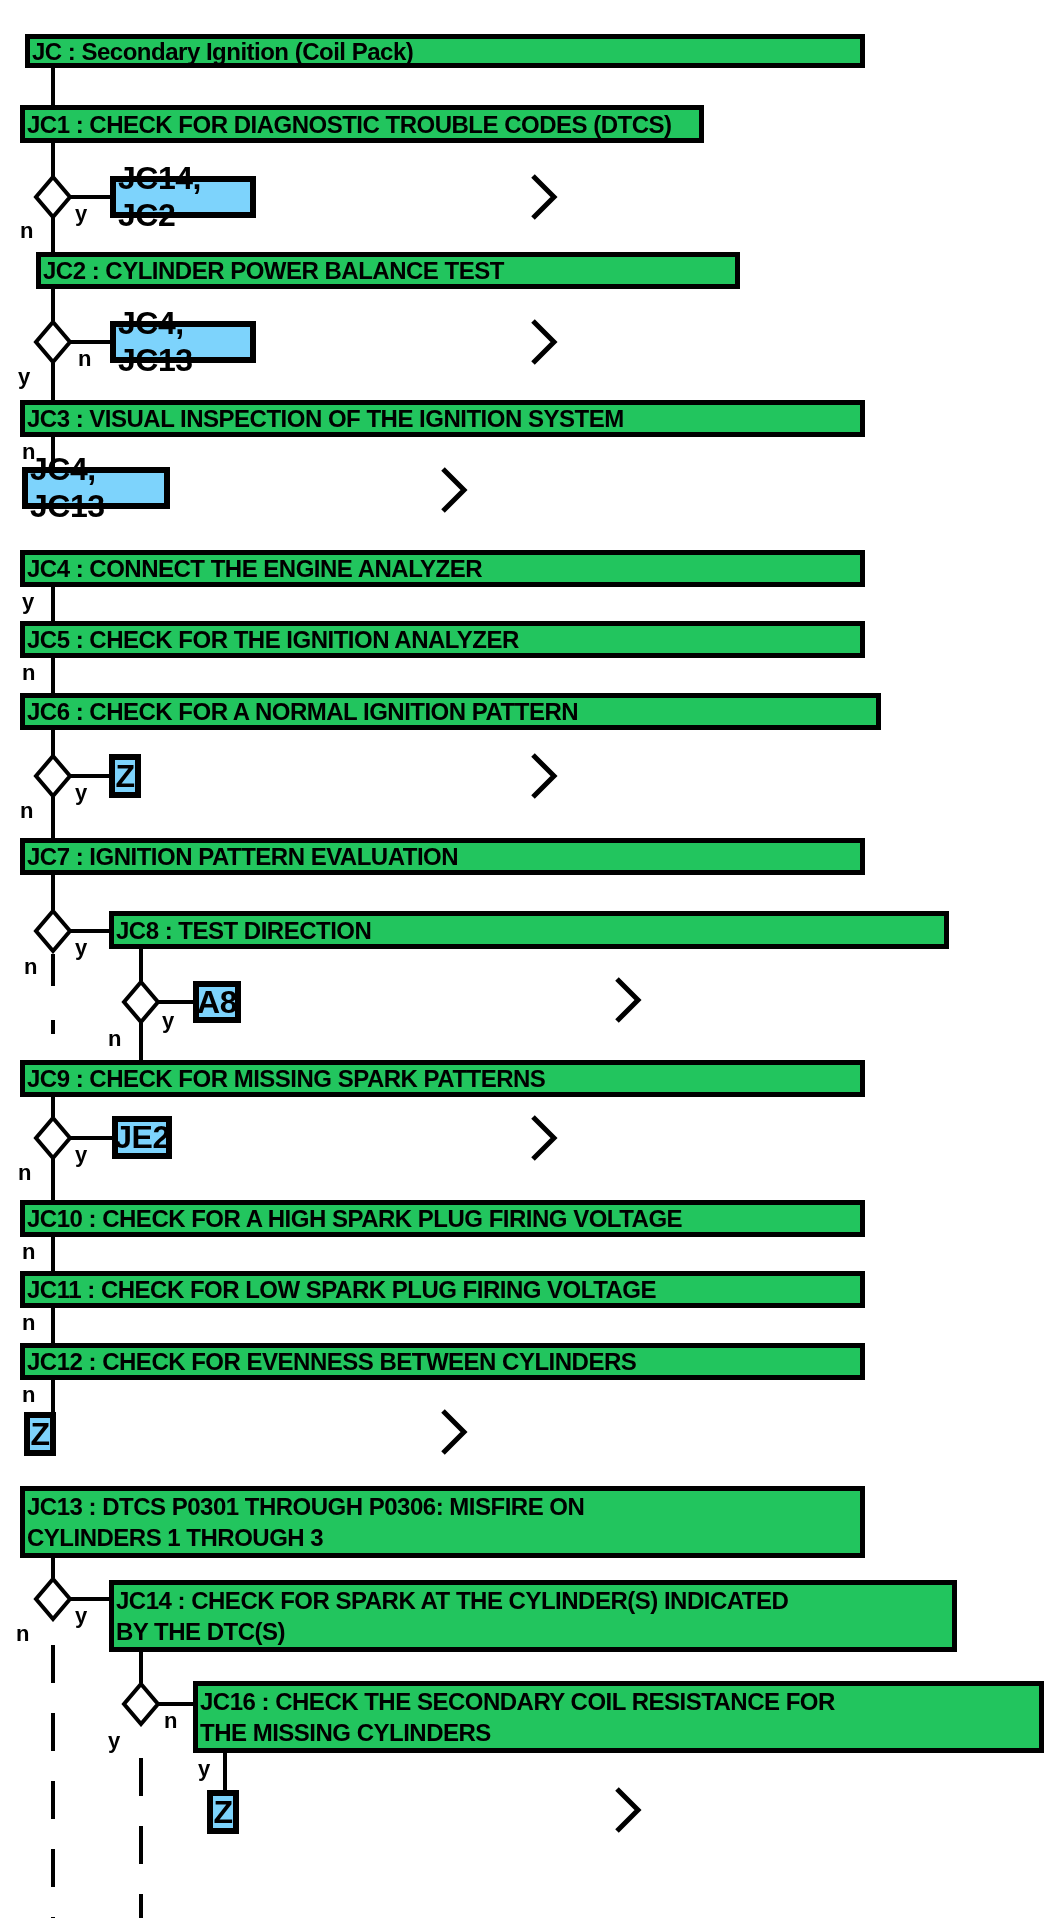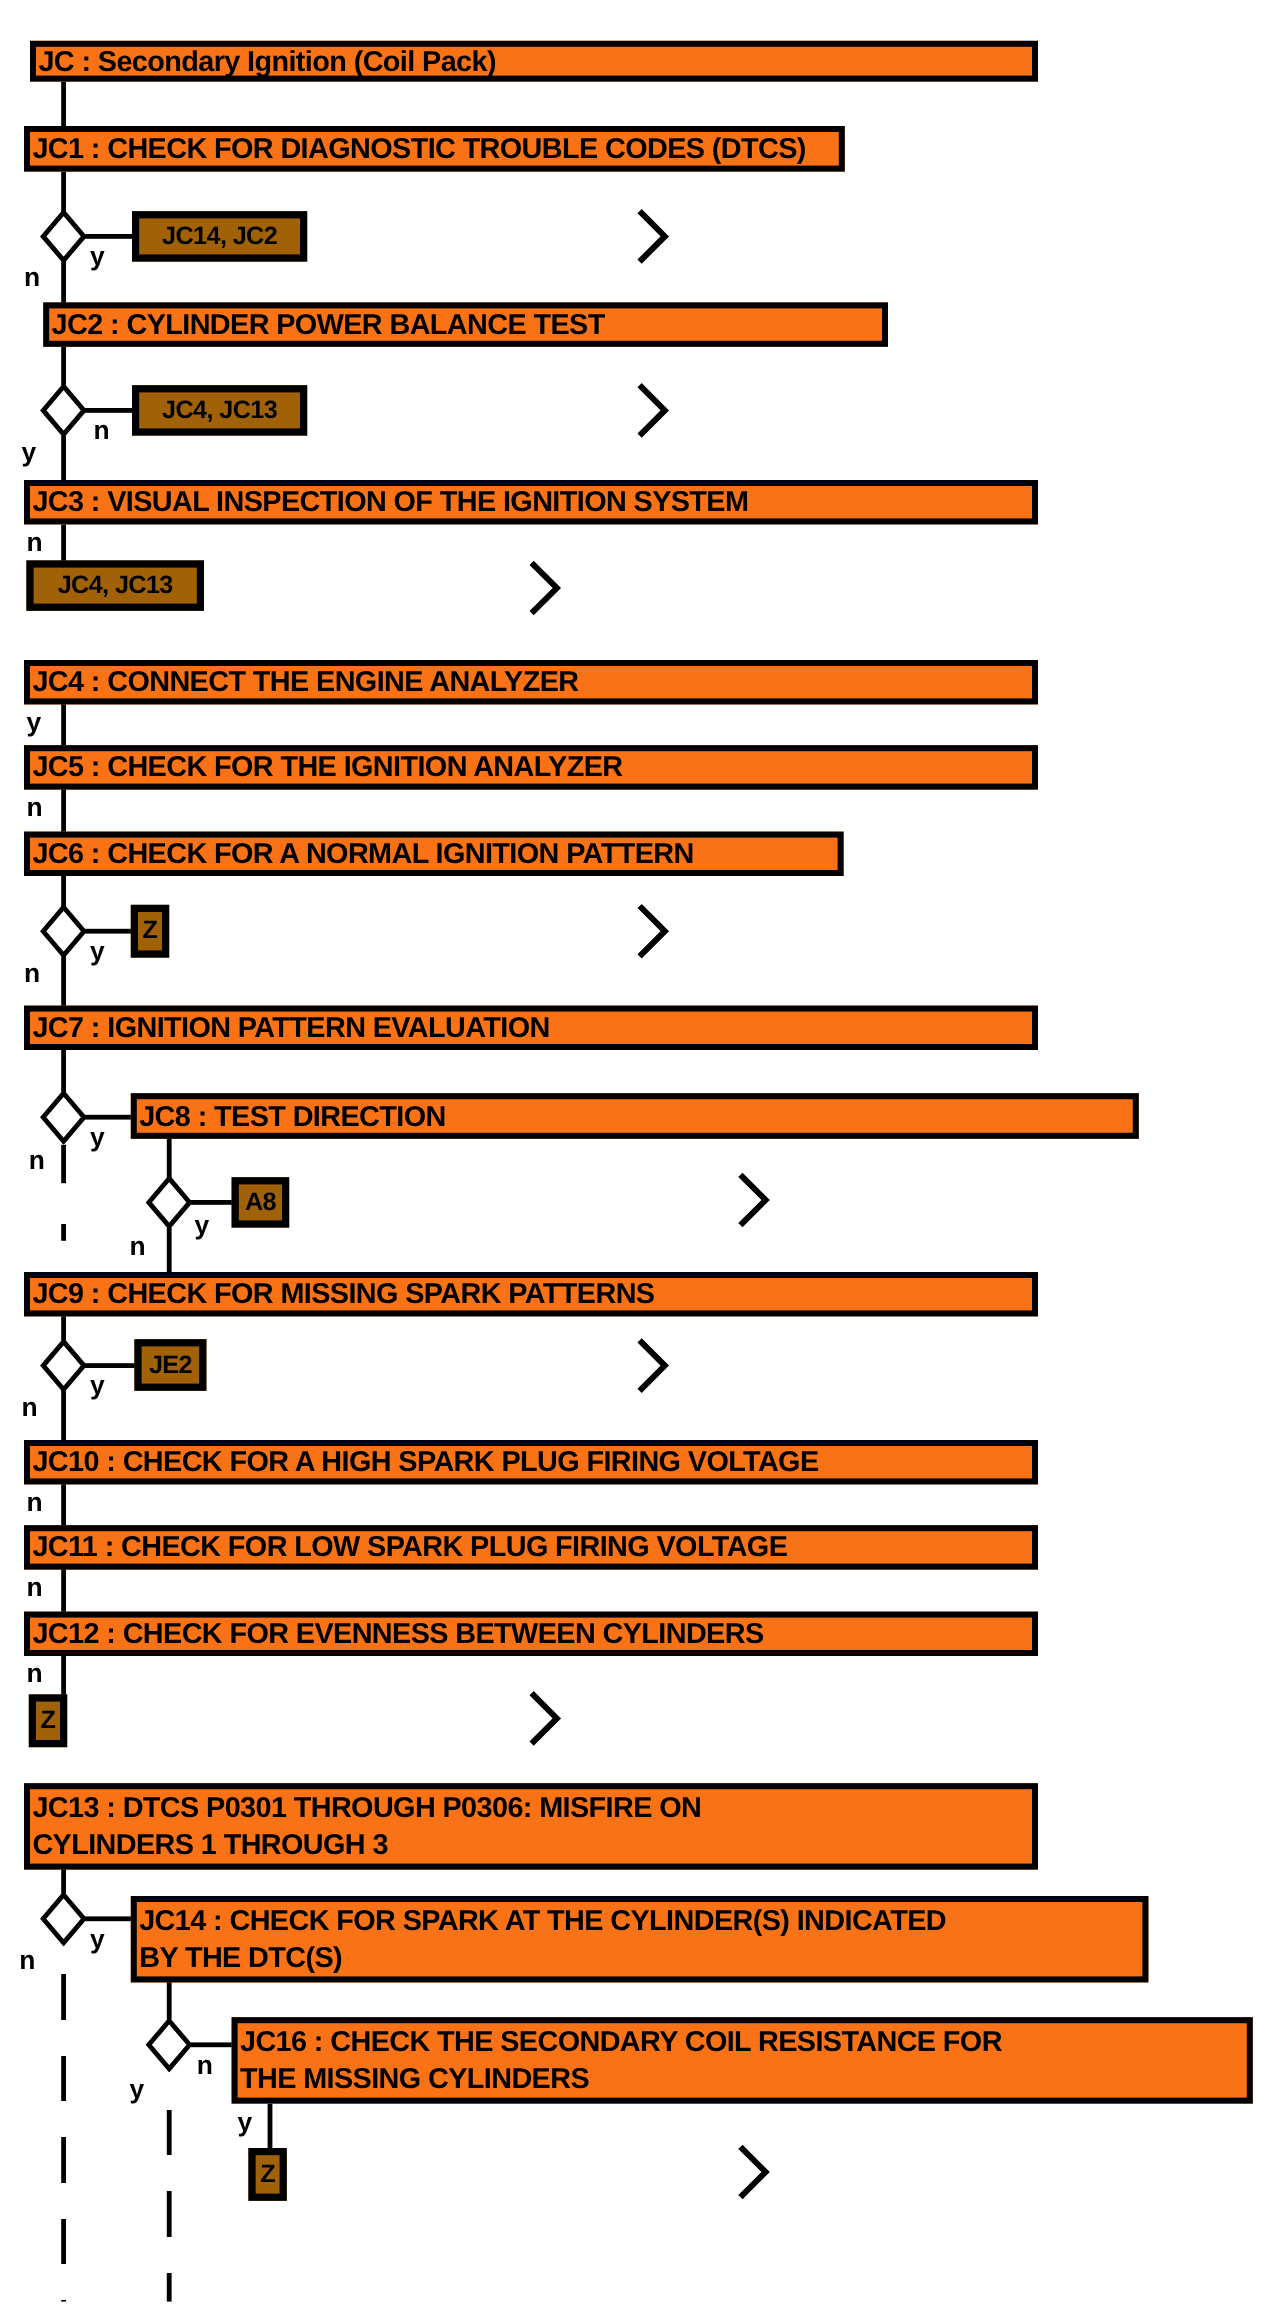--- a/index.html
+++ b/index.html
@@ -1,24 +1,24 @@
 <!DOCTYPE html>
 <html><head>
 <meta charset="utf-8">
 <style>
   html,body{margin:0;padding:0;background:#fff;}
   body{width:1056px;height:1922px;position:relative;overflow:hidden;
        font-family:"Liberation Sans",sans-serif;font-weight:bold;color:#000;}
   .stage{position:absolute;left:0;top:0;width:1056px;height:1922px;}
-  .box{position:absolute;background:#f97316;border:5px solid #000;box-sizing:border-box;
+  .box{position:absolute;background:#22c55e;border:5px solid #000;box-sizing:border-box;
        display:flex;align-items:center;font-size:24px;letter-spacing:-0.5px;
        line-height:31px;white-space:pre-line;padding:0 4px 0 2px;}
-  .ref{position:absolute;background:#a16207;border:6px solid #000;box-sizing:border-box;
+  .ref{position:absolute;background:#7dd3fc;border:6px solid #000;box-sizing:border-box;
        display:flex;align-items:center;justify-content:center;
-       font-size:21px;letter-spacing:-0.5px;padding:0 2px;}
+       font-size:32px;letter-spacing:-0.5px;padding:0 2px;}
   .vl{position:absolute;width:4px;background:#000;}
   .hl{position:absolute;height:4px;background:#000;}
   .vd{position:absolute;width:4px;
       background:repeating-linear-gradient(to bottom,#000 0 38px,transparent 38px 68px);}
   .lab{position:absolute;font-size:22px;line-height:22px;}
   .dia,.chev{position:absolute;}
 </style>
 </head>
 <body>
 
@@ -61,21 +61,21 @@
   <div class="hl" style="left:71px;top:1136px;width:43px"></div>
   <div class="hl" style="left:71px;top:1597px;width:40px"></div>
   <div class="hl" style="left:159px;top:1702px;width:36px"></div>
 
   <div class="box" style="left:25px;top:34px;width:840px;height:34px">JC : Secondary Ignition (Coil Pack)</div>
   <div class="box" style="left:20px;top:105px;width:684px;height:38px">JC1 : CHECK FOR DIAGNOSTIC TROUBLE CODES (DTCS)</div>
   <div class="box" style="left:36px;top:252px;width:704px;height:37px">JC2 : CYLINDER POWER BALANCE TEST</div>
   <div class="box" style="left:20px;top:400px;width:845px;height:37px">JC3 : VISUAL INSPECTION OF THE IGNITION SYSTEM</div>
   <div class="box" style="left:20px;top:550px;width:845px;height:37px">JC4 : CONNECT THE ENGINE ANALYZER</div>
   <div class="box" style="left:20px;top:621px;width:845px;height:37px">JC5 : CHECK FOR THE IGNITION ANALYZER</div>
-  <div class="box" style="left:20px;top:693px;width:683px;height:37px">JC6 : CHECK FOR A NORMAL IGNITION PATTERN</div>
+  <div class="box" style="left:20px;top:693px;width:861px;height:37px">JC6 : CHECK FOR A NORMAL IGNITION PATTERN</div>
   <div class="box" style="left:20px;top:838px;width:845px;height:37px">JC7 : IGNITION PATTERN EVALUATION</div>
   <div class="box" style="left:109px;top:911px;width:840px;height:38px">JC8 : TEST DIRECTION</div>
   <div class="box" style="left:20px;top:1060px;width:845px;height:37px">JC9 : CHECK FOR MISSING SPARK PATTERNS</div>
   <div class="box" style="left:20px;top:1200px;width:845px;height:37px">JC10 : CHECK FOR A HIGH SPARK PLUG FIRING VOLTAGE</div>
   <div class="box" style="left:20px;top:1271px;width:845px;height:37px">JC11 : CHECK FOR LOW SPARK PLUG FIRING VOLTAGE</div>
   <div class="box" style="left:20px;top:1343px;width:845px;height:37px">JC12 : CHECK FOR EVENNESS BETWEEN CYLINDERS</div>
   <div class="box" style="left:20px;top:1486px;width:845px;height:72px">JC13 : DTCS P0301 THROUGH P0306: MISFIRE ON
 CYLINDERS 1 THROUGH 3</div>
   <div class="box" style="left:109px;top:1580px;width:848px;height:72px">JC14 : CHECK FOR SPARK AT THE CYLINDER(S) INDICATED
 BY THE DTC(S)</div>

